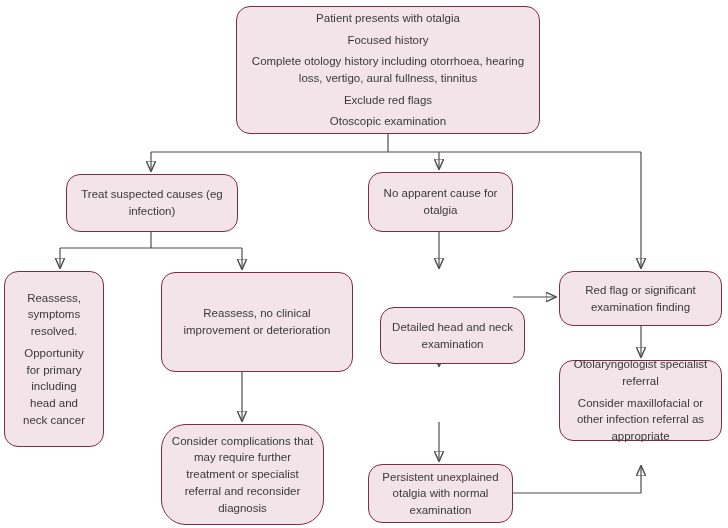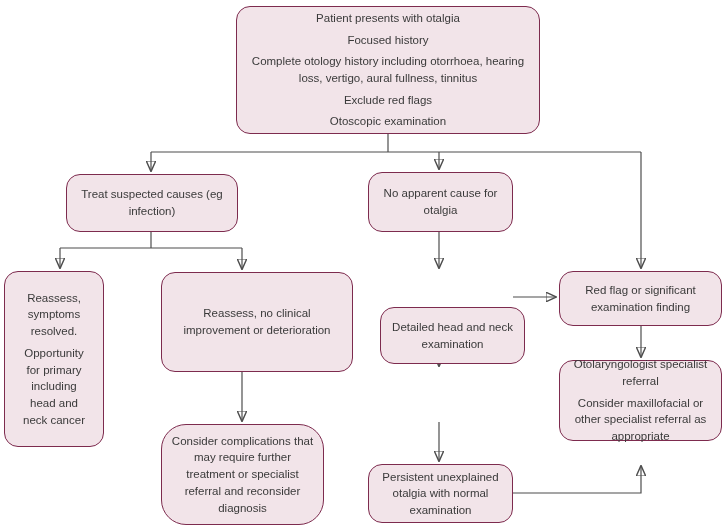--- a/index.html
+++ b/index.html
@@ -114,16 +114,16 @@
   <div class="node" style="left:368px; top:464px; width:145px; height:59px;">
     <p>Persistent unexplained otalgia with normal examination</p>
   </div>
 
   <div class="node" style="left:559px; top:271px; width:163px; height:55px;">
     <p>Red flag or significant examination finding</p>
   </div>
 
   <div class="node" style="left:559px; top:360px; width:163px; height:81px;">
     <p>Otolaryngologist specialist referral</p>
-    <p>Consider maxillofacial or other specialist referral as appropriate</p>
+    <p>Consider maxillofacial or other infection referral as appropriate</p>
   </div>
 
 </div>
 
 </body></html>

